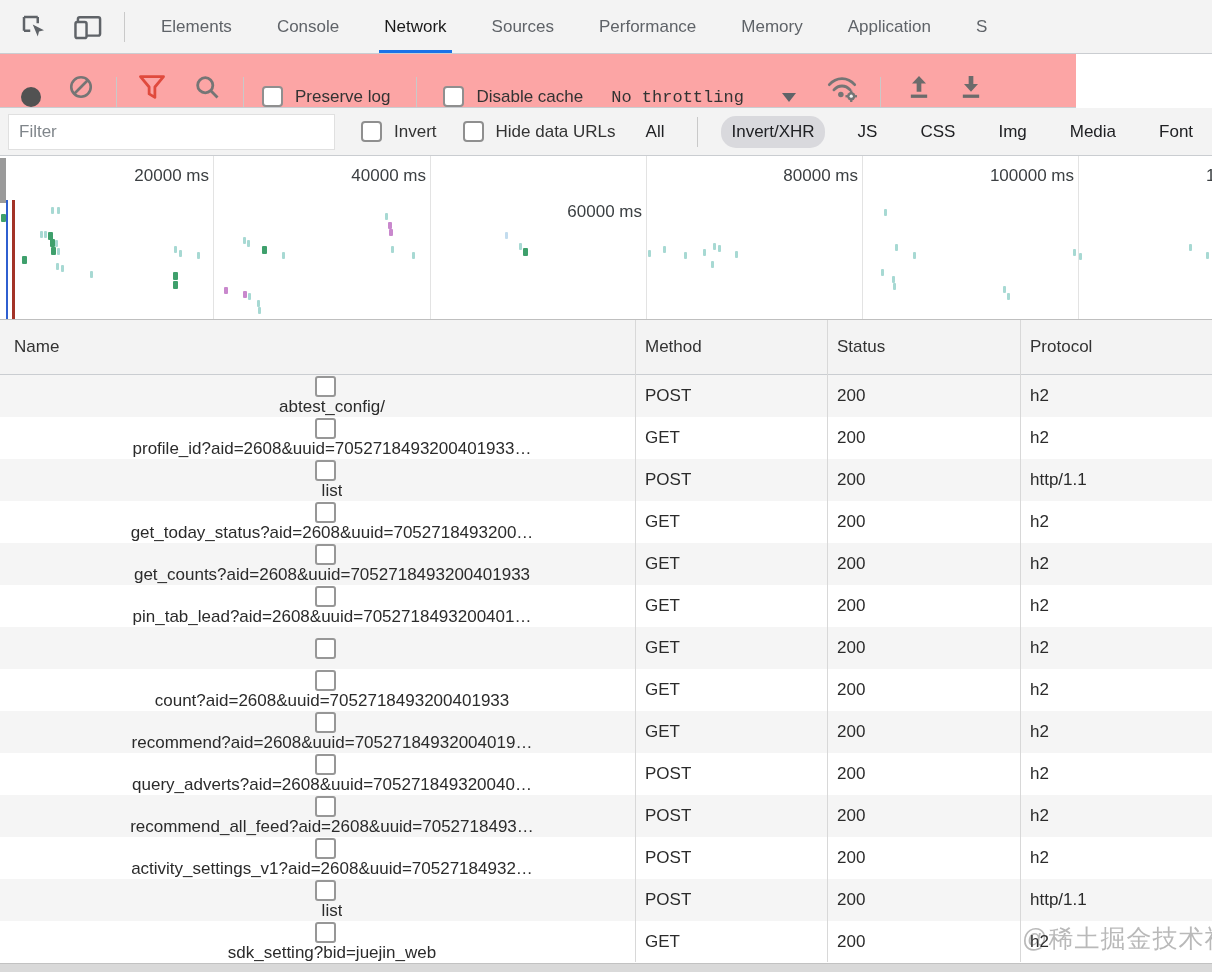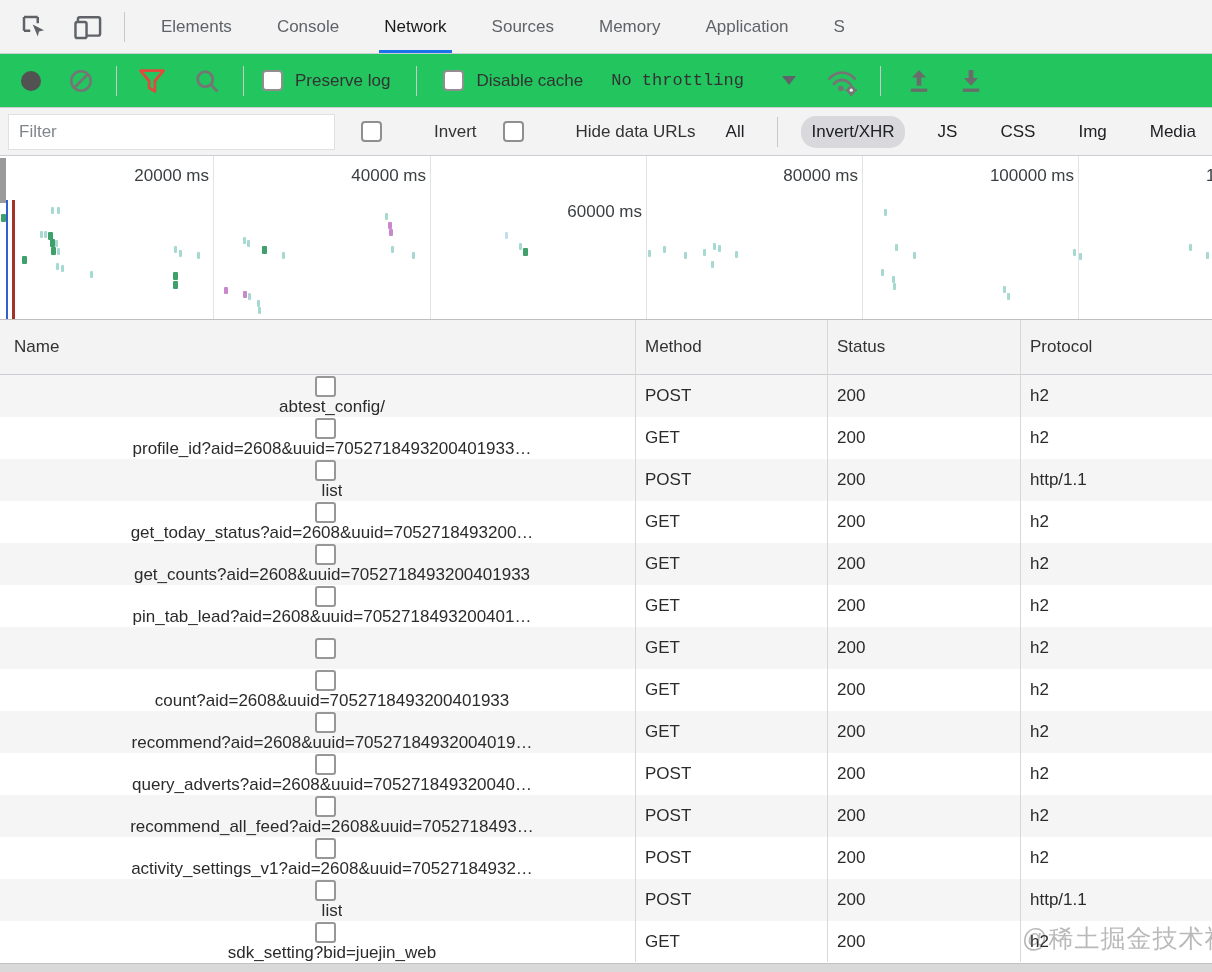--- a/index.html
+++ b/index.html
@@ -15,22 +15,22 @@
   .device-btn{margin-left:14px;width:42px;}
   .vdiv{width:1px;height:30px;background:#c9c9c9;flex:0 0 auto;}
   .tabbar .vdiv{margin-left:14px;}
   .tab-strip{display:flex;align-items:center;height:100%;margin-left:36px;flex:0 0 auto;}
   .tab{position:relative;height:100%;display:flex;align-items:center;font-size:17px;
        color:#5f6368;margin-right:45px;white-space:nowrap;cursor:default;}
   .tab.active{color:#1a1a1a;}
   .tab.active::after{content:"";position:absolute;left:-5px;right:-5px;bottom:0;height:3px;background:#1a73e8;}
 
   
-  .nettoolbar{position:absolute;top:54px;left:0;width:1212px;height:53px;background:#22c55e;
-              border-bottom:1px solid #cacdd1;display:flex;align-items:center;overflow:hidden;}
+  .nettoolbar{position:absolute;top:54px;left:0;width:1076px;height:53px;background:#fca5a5;
+              border-bottom:1px solid #cacdd1;display:flex;align-items:flex-end;overflow:hidden;}
   .rec-dot{width:20px;height:20px;border-radius:50%;background:#525252;margin-left:21px;flex:0 0 auto;}
   .nettoolbar .vdiv{margin:0 0 0 22px;}
   .clear-btn{margin-left:27px;}
   .funnel-btn{margin-left:20px;}
   .search-btn{margin-left:26px;}
   .cbgroup{display:flex;align-items:center;margin-left:18px;flex:0 0 auto;}
   .cb{width:21px;height:21px;border:2px solid #8f8f8f;border-radius:4px;background:#fff;
       box-sizing:border-box;flex:0 0 auto;}
   .cblabel{font-size:17px;color:#333;margin-left:12px;white-space:nowrap;}
   .throttle{display:flex;align-items:center;margin-left:28px;flex:0 0 auto;font-family:Liberation Mono, monospace;}
@@ -41,21 +41,21 @@
   .haricons{display:flex;align-items:center;flex:0 0 auto;}
   .har-btn{margin-left:24px;}
 
   
   .filterbar{position:absolute;top:108px;left:0;width:1212px;height:47px;background:#f3f3f3;
              border-bottom:1px solid #cacdd1;display:flex;align-items:center;overflow:hidden;}
   .filter-input{width:327px;height:36px;margin-left:8px;border:1px solid #e0e0e0;background:#fff;
                 font-size:17px;color:#202124;padding:0 10px;box-sizing:border-box;outline:none;
                 font-family:"Liberation Sans",sans-serif;flex:0 0 auto;}
   .filter-input::placeholder{color:#80868b;}
-  .filterbar .cbgroup{margin-left:26px;gap:40px;}
+  .filterbar .cbgroup{margin-left:26px;}
   .invert-group{margin-left:24px;}
   .ftypes{display:flex;align-items:center;flex:0 0 auto;}
   .ftype{font-size:17px;color:#202124;margin-left:23px;white-space:nowrap;padding:6px 10px;border-radius:15px;}
   .ftype.active{background:#d9d9dd;}
   .filterbar .vdiv{margin-left:23px;}
   .all-label{margin-left:20px;}
 
   
   .overview{position:absolute;top:156px;left:0;width:1212px;height:163px;background:#fff;
             border-bottom:1px solid #bfbfbf;overflow:hidden;}
@@ -114,20 +114,21 @@
           <rect x="2" y="8" width="9" height="13" rx="1.5" stroke="#5f6368" stroke-width="2" fill="#f3f3f3"></rect>
         </svg>
       </span>
     </div>
     <div class="vdiv"></div>
     <div class="tab-strip">
         <div class="tab">Elements</div>
         <div class="tab">Console</div>
         <div class="tab active">Network</div>
         <div class="tab">Sources</div>
+        <div class="tab">Performance</div>
         <div class="tab">Memory</div>
         <div class="tab">Application</div>
         <div class="tab">S</div>
       </div>
   </div>
 
   <div class="nettoolbar">
     <div class="rec-dot"></div>
     <div class="icon-btn clear-btn">
       <span>

